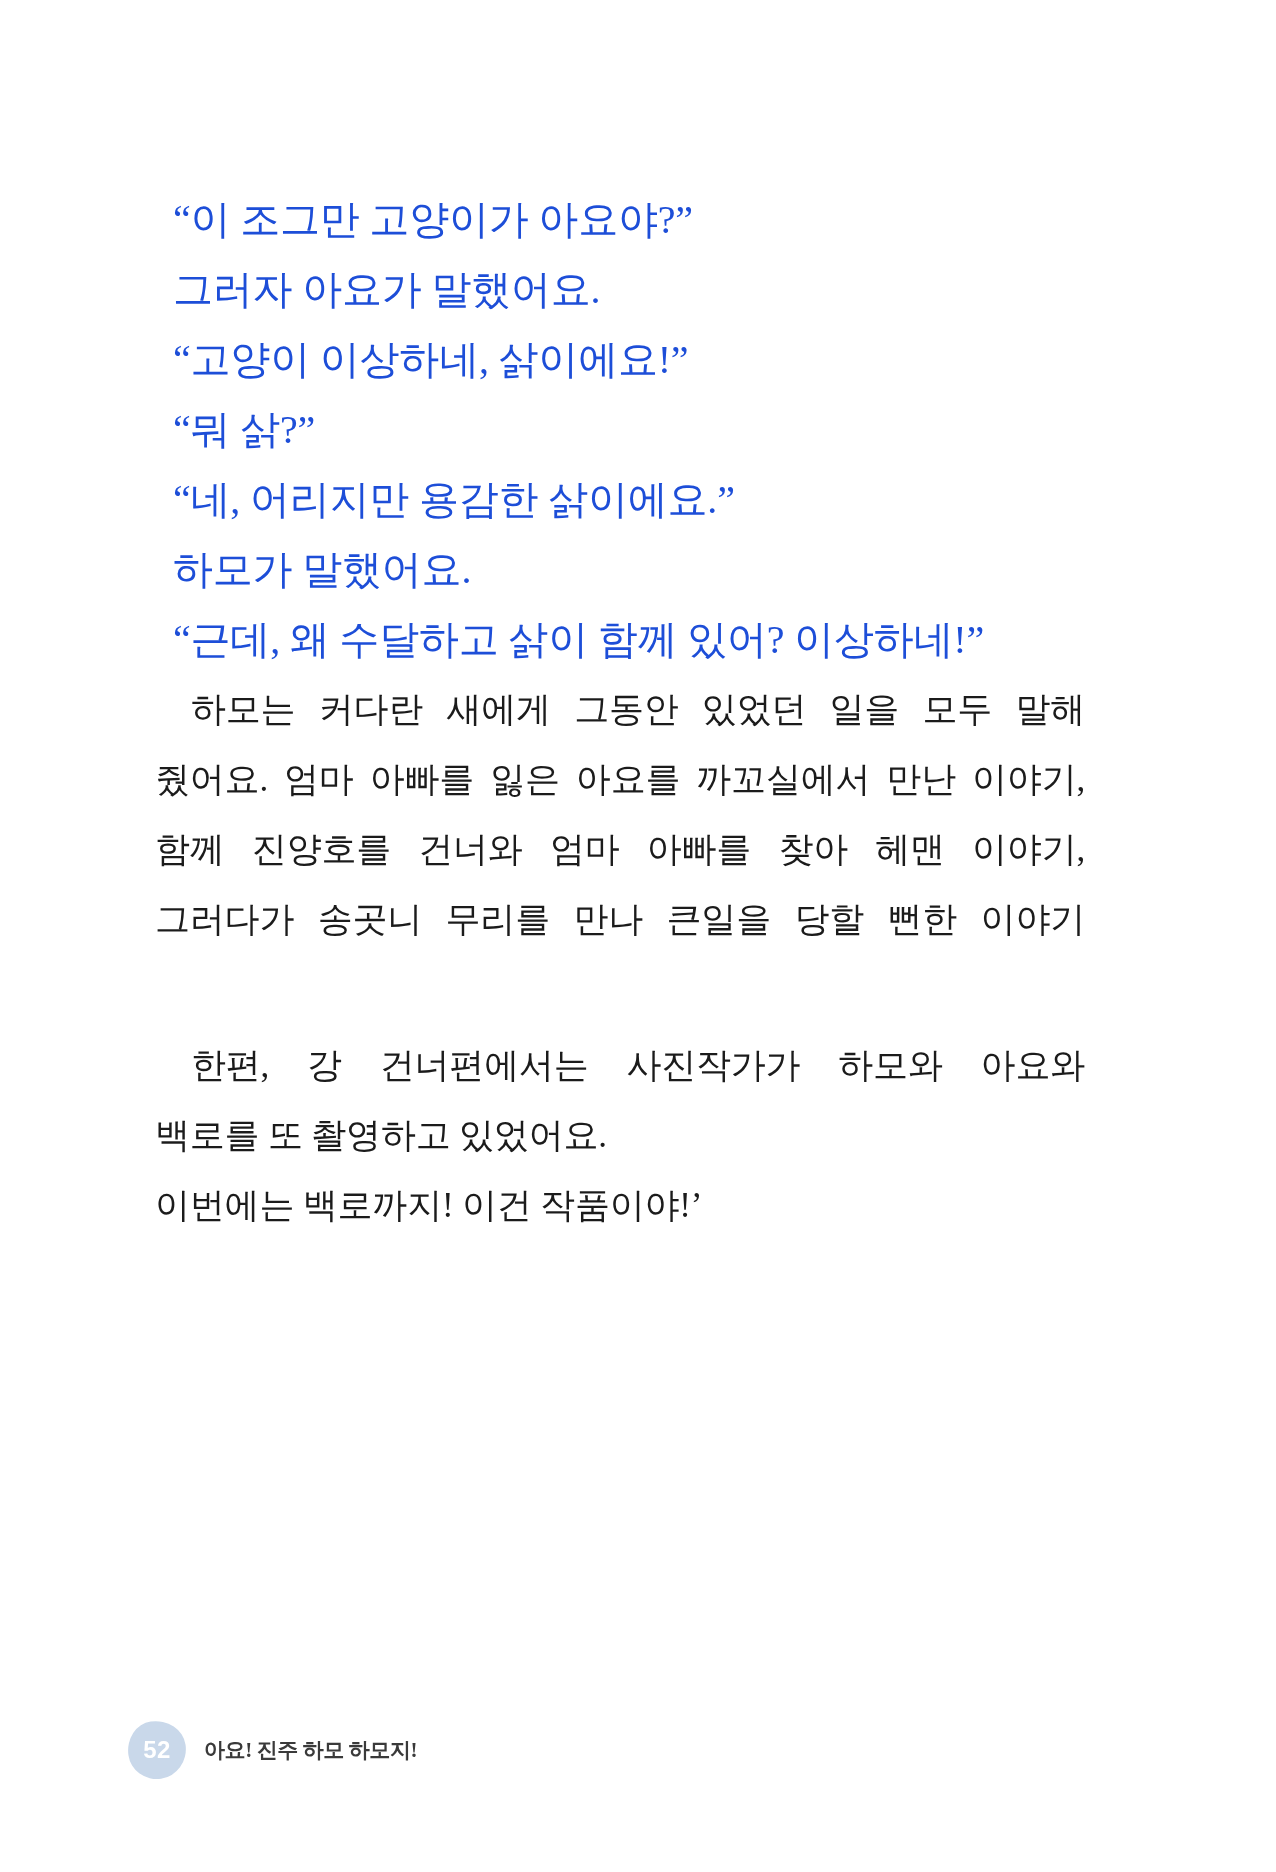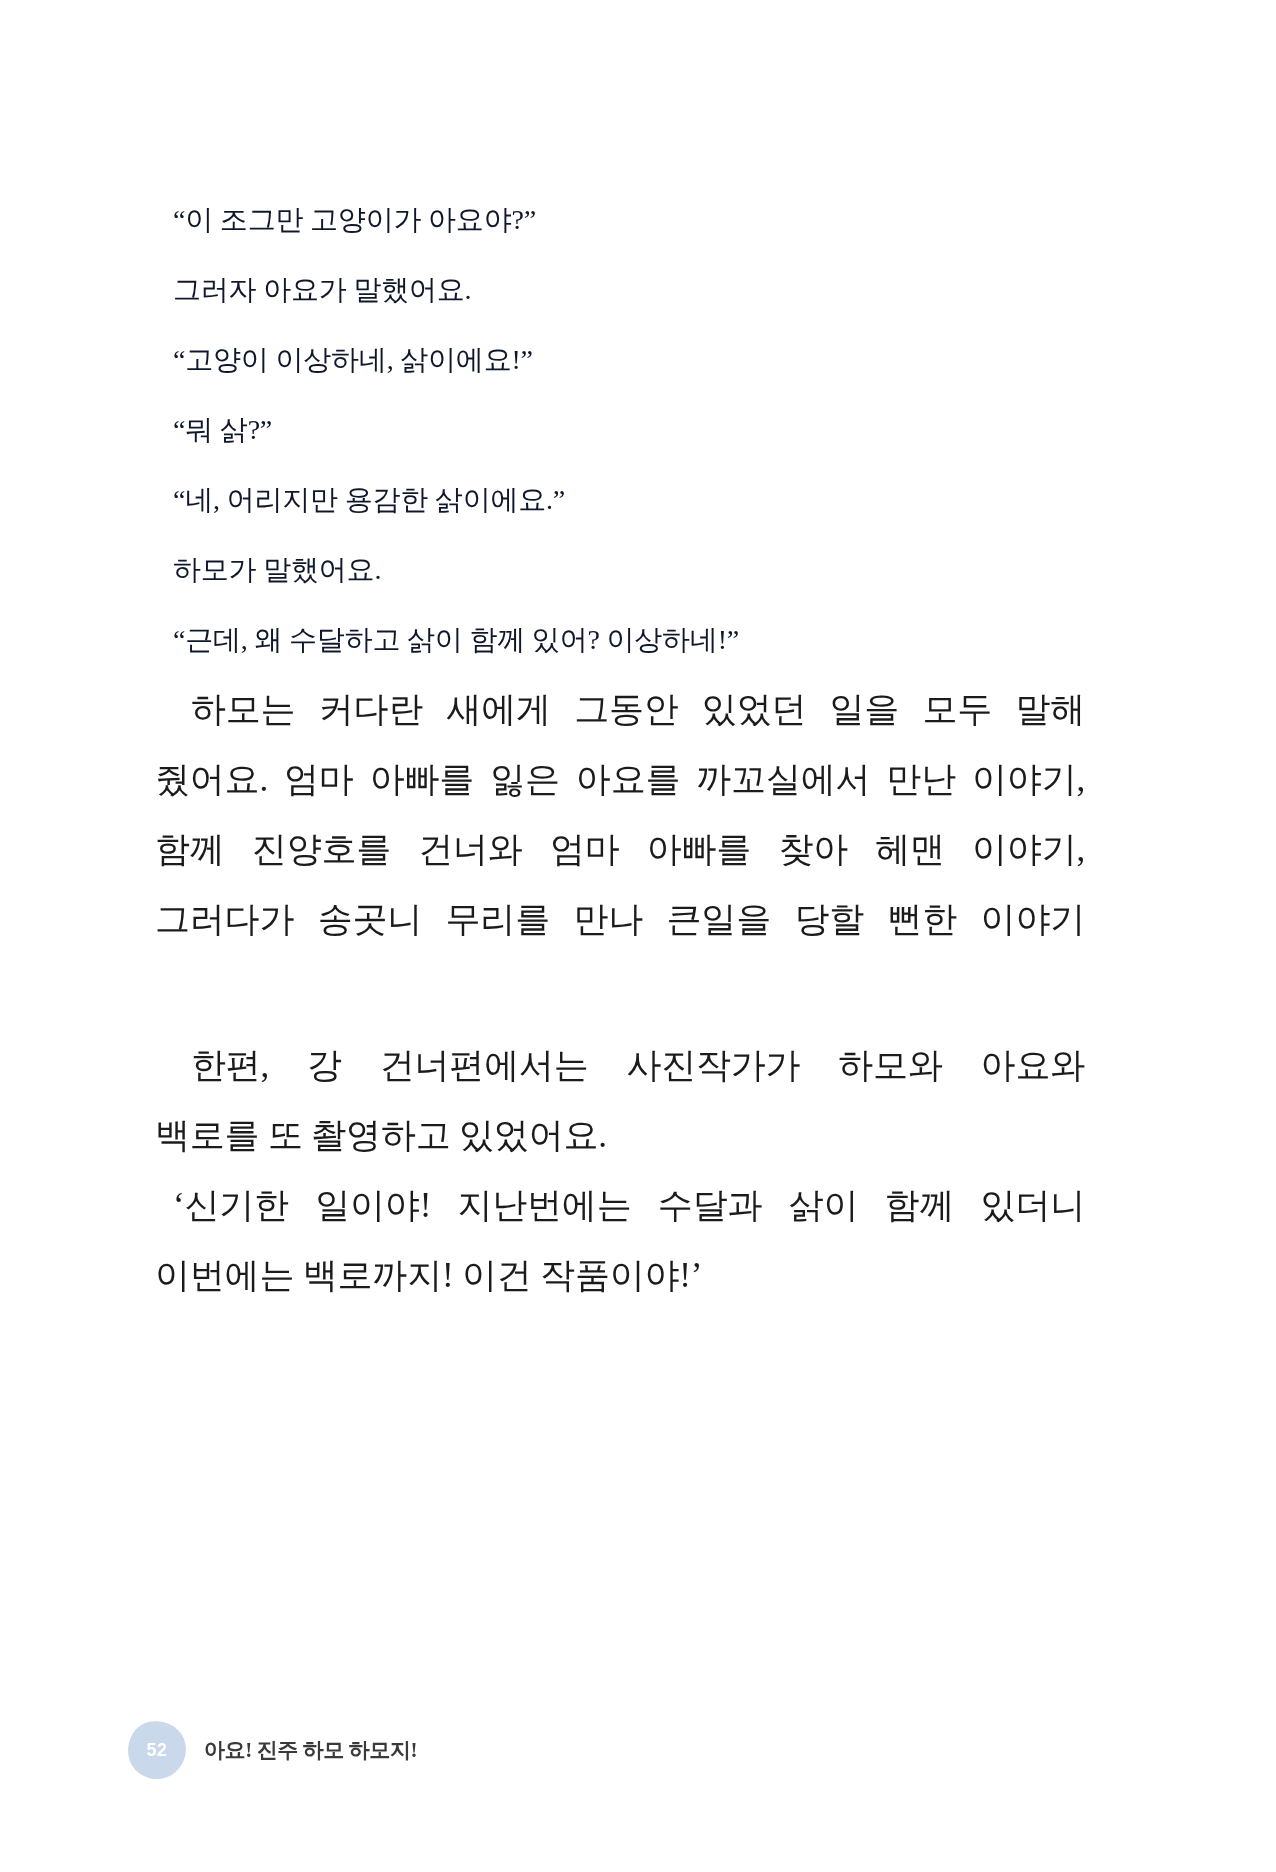--- a/index.html
+++ b/index.html
@@ -23,25 +23,25 @@
   }
 
   #content {
     position: absolute;
     left: 155px;
     top: 185px;
     width: 930px;
   }
 
   .line {
-    font-size: 28px;
+    font-size: 40px;
     line-height: 70px;
     letter-spacing: -0.2px;
     white-space: pre;
-    color: #0f172a;
+    color: #1d4ed8;
   }
 
   .dialogue {
     text-indent: 0;
     padding-left: 18px;
   }
 
   .para {
     font-size: 35px;
     line-height: 70px;
@@ -90,21 +90,21 @@
   #page-badge .blob {
     position: absolute;
     inset: 0;
     background: #c9d8ea;
     border-radius: 46% 54% 50% 50% / 52% 48% 52% 48%;
     transform: rotate(-8deg);
   }
   #page-badge .num {
     position: relative;
     font-family: "Liberation Sans", sans-serif;
-    font-size: 18px;
+    font-size: 24px;
     font-weight: 700;
     color: #ffffff;
     letter-spacing: 0.5px;
   }
   #book-title {
     margin-left: 18px;
     font-family: Liberation Serif, serif;
     font-size: 21px;
     font-weight: 700;
     color: #3a3a3a;
@@ -135,21 +135,20 @@
     </div>
 
     <div class="gap"></div>
 
     <div class="para">
       <span class="ln just indent">한편, 강 건너편에서는 사진작가가 하모와 아요와</span>
       <span class="ln">백로를 또 촬영하고 있었어요.</span>
     </div>
 
     <div class="para">
-      <span class="ln just indent-small">‘신기한 일이야! 지난번에는 수달과 삵이 함께 있더니</span>
       <span class="ln">이번에는 백로까지! 이건 작품이야!’</span>
     </div>
 
   </div>
 
   <div id="footer">
     <div id="page-badge">
       <div class="blob"></div>
       <div class="num">52</div>
     </div>

